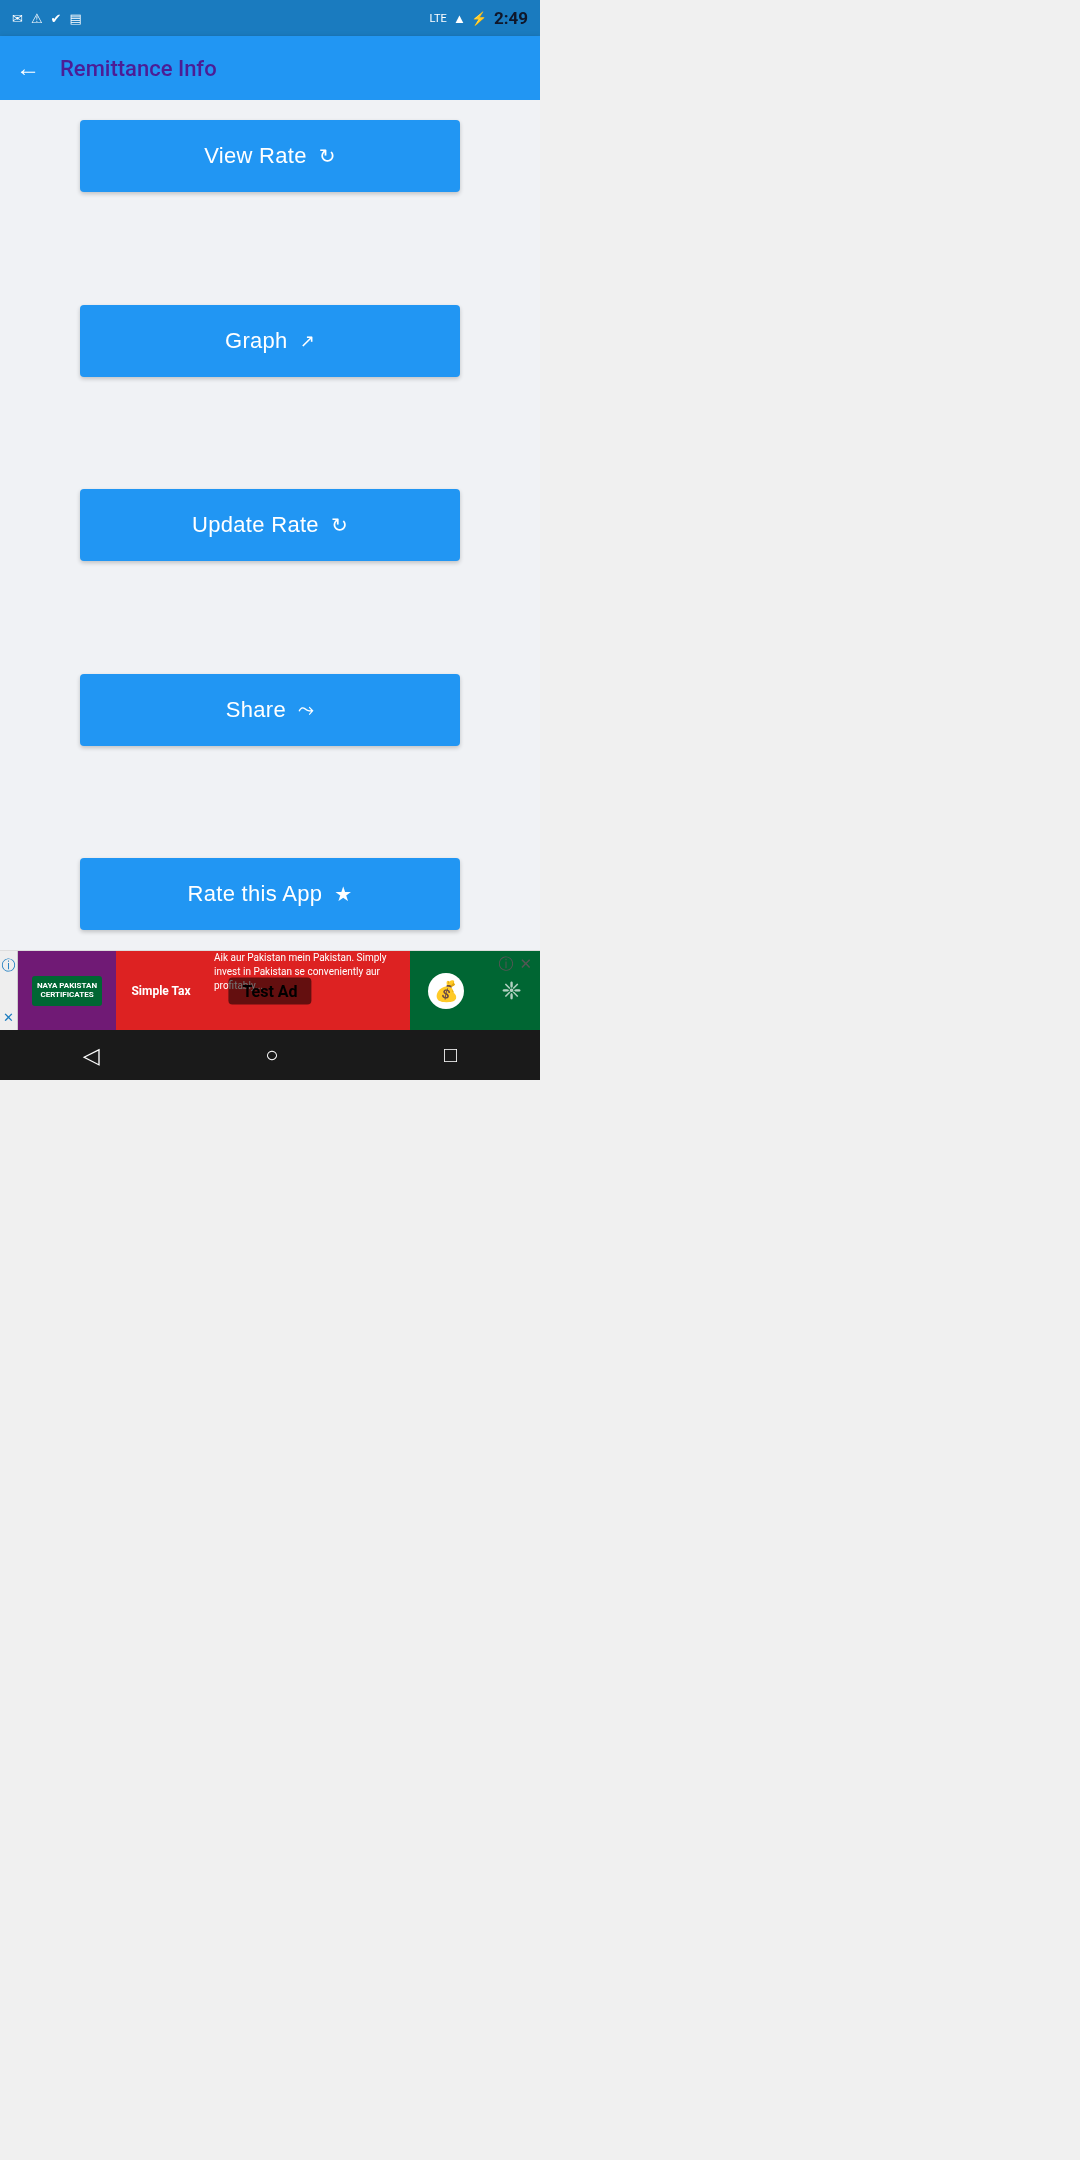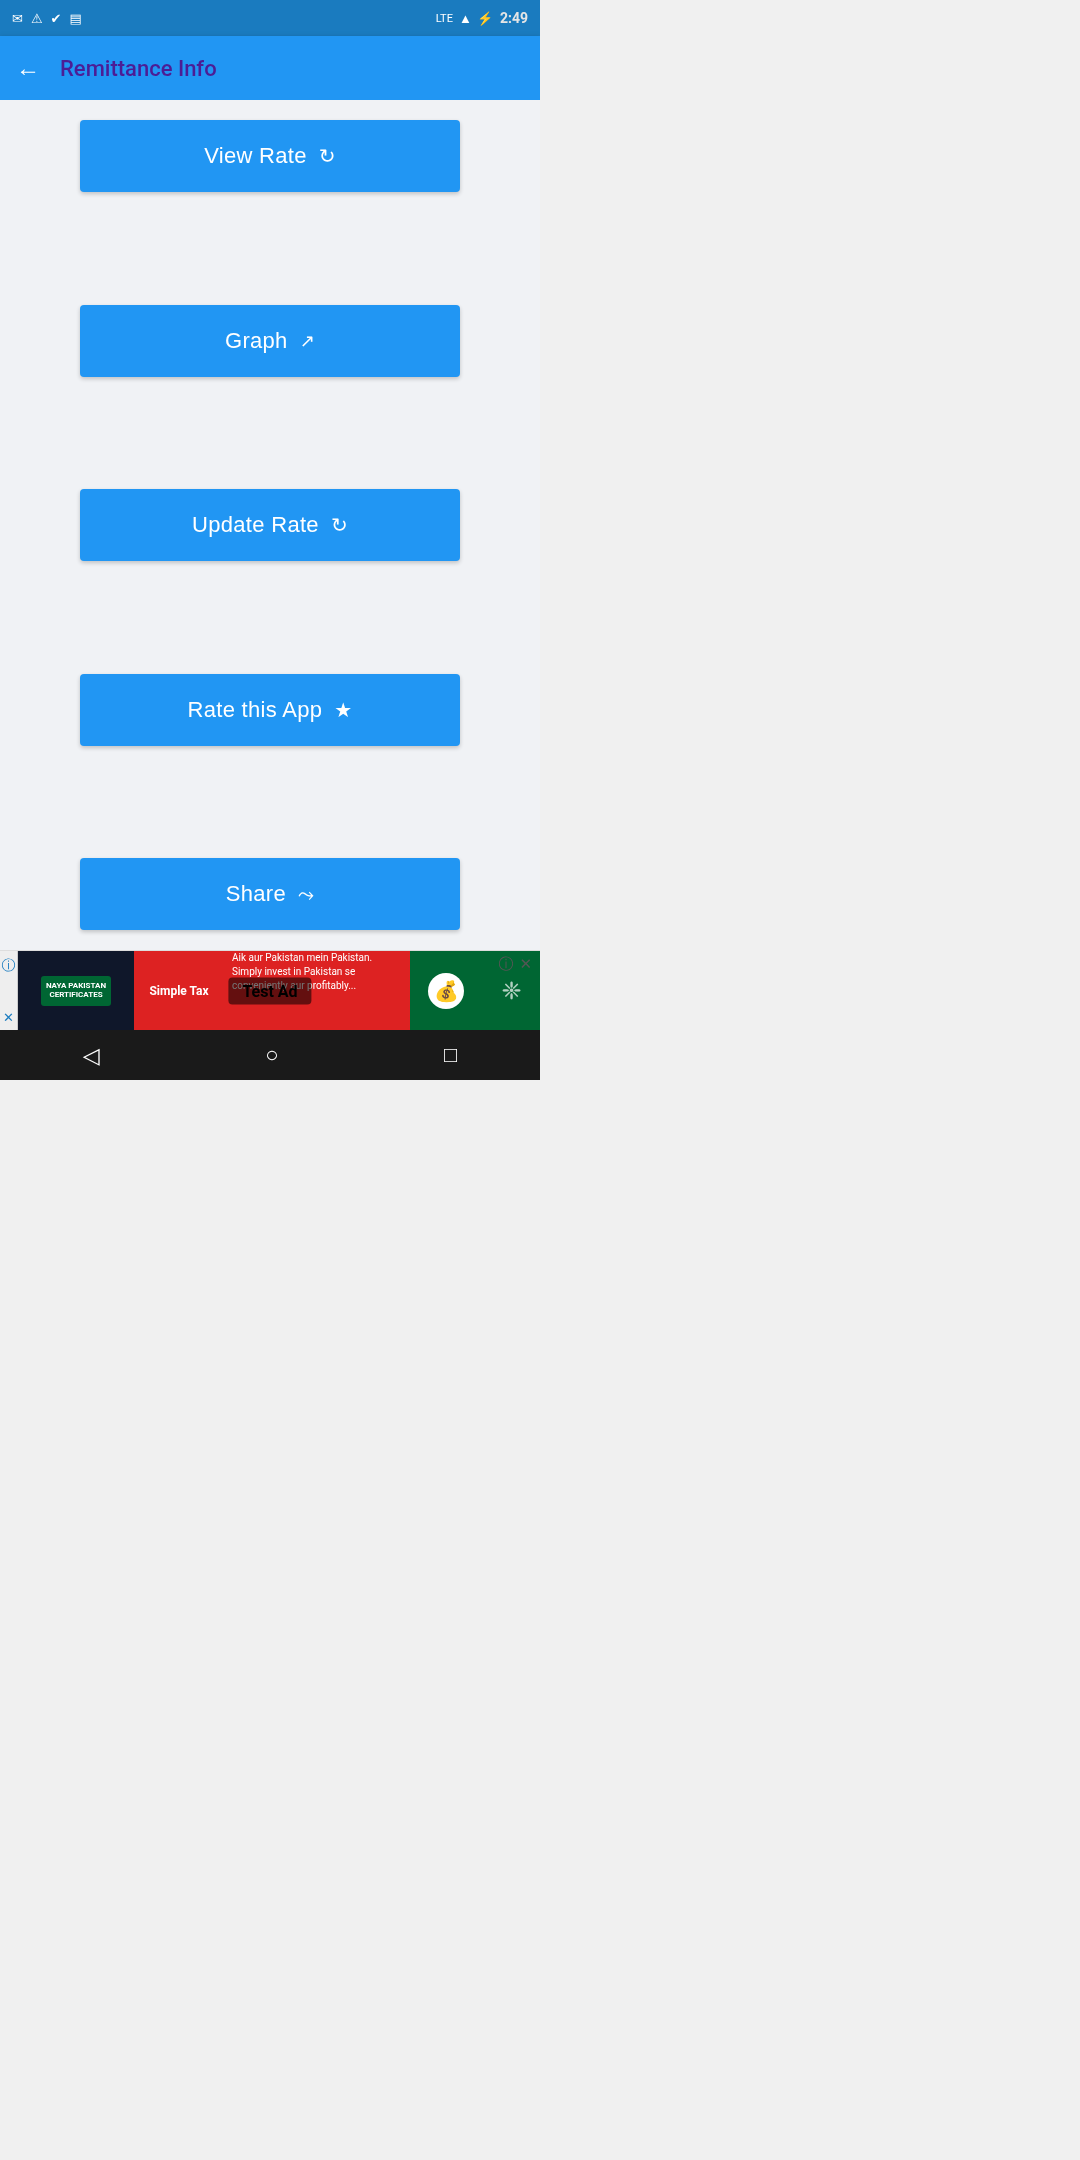--- a/index.html
+++ b/index.html
@@ -37,22 +37,22 @@
       gap: 6px;
     }
 
     .status-icon {
       color: white;
       font-size: 13px;
       line-height: 1;
     }
 
     .status-time {
-      color: #e5e5e5;
-      font-size: 14px;
+      color: #0f172a;
+      font-size: 17px;
       font-weight: bold;
     }
 
     
     .toolbar {
       width: 100%;
       height: 64px;
       background: #2196f3;
       display: flex;
       align-items: center;
@@ -115,23 +115,23 @@
       height: 80px;
       background: white;
       display: flex;
       align-items: center;
       border-top: 1px solid #ddd;
       overflow: hidden;
       position: relative;
     }
 
     .ad-section-red {
-      background: #0f172a;
+      background: #701a75;
       height: 80px;
-      width: 116px;
+      width: 98px;
       display: flex;
       flex-direction: column;
       align-items: center;
       justify-content: center;
       color: white;
       font-size: 11px;
       font-weight: bold;
       text-align: center;
       padding: 4px;
       gap: 2px;
@@ -247,27 +247,27 @@
     <span>Graph</span>
     <span class="btn-icon" style="font-size:18px;">↗</span>
   </button>
 
   <button class="action-btn">
     <span>Update Rate</span>
     <span class="btn-icon">↻</span>
   </button>
 
   <button class="action-btn">
+    <span>Share</span>
+    <span class="btn-icon" style="font-size:20px;">⤳</span>
+  </button>
+
+  <button class="action-btn">
     <span>Rate this App</span>
     <span class="btn-icon">★</span>
-  </button>
-
-  <button class="action-btn">
-    <span>Share</span>
-    <span class="btn-icon" style="font-size:20px;">⤳</span>
   </button>
 </div>
 
 <div class="ad-banner" style="position:relative;">
   <div style="width:18px; display:flex; flex-direction:column; align-items:center; justify-content:space-between; padding:6px 2px; height:80px; background:#eee; border-right:1px solid #ccc;">
     <span style="color:#1a7bbf; font-size:14px;">ⓘ</span>
     <span style="color:#1a7bbf; font-size:13px;">✕</span>
   </div>
   <div class="ad-section-red">
     <div class="ad-logo-green">

